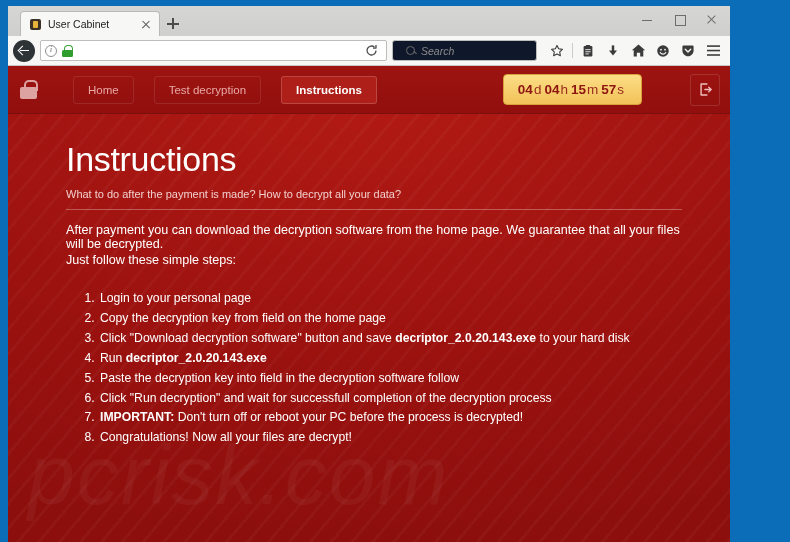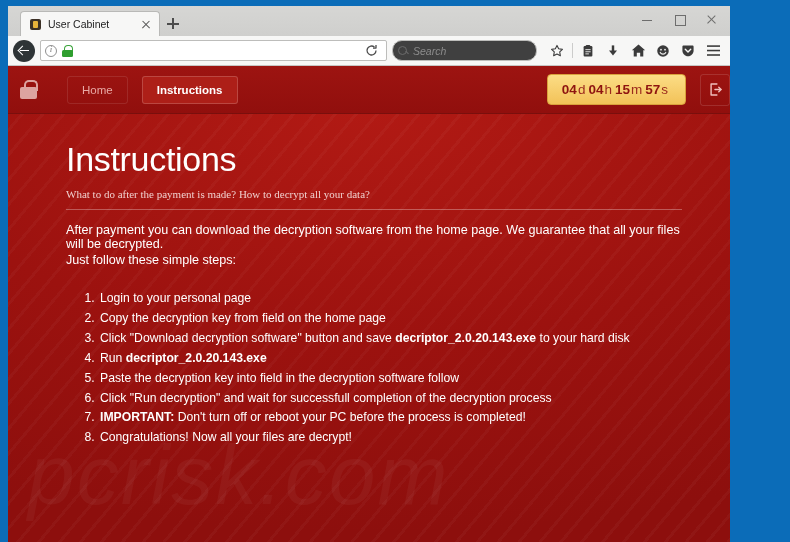--- a/index.html
+++ b/index.html
@@ -249,26 +249,26 @@
     color: #4c4c4c;
     font-size: 13px;
     display: flex;
     align-items: center;
     justify-content: center;
   }
 
   .searchbar {
     flex: 0 0 145px;
     height: 21px;
-    background: #404040;
+    background: #0f172a;
     border: 1px solid #bdbdbb;
-    border-radius: 10px;
-    display: flex;
-    align-items: center;
-    padding: 0 5px;
+    border-radius: 3px;
+    display: flex;
+    align-items: center;
+    padding: 0 13px;
     gap: 5px;
   }
   .search-glass {
     width: 10px; height: 10px;
     position: relative;
     flex: 0 0 10px;
   }
   .search-glass::before {
     content: "";
     position: absolute;
@@ -356,22 +356,22 @@
 
   
   .site-nav {
     position: relative;
     z-index: 3;
     height: 48px;
     background: linear-gradient(#9d1411, #910f0d);
     border-bottom: 1px solid rgba(0,0,0,0.22);
     display: flex;
     align-items: center;
-    padding: 0 0 0 12px;
-    gap: 14px;
+    padding: 0 10px 0 12px;
+    gap: 20px;
   }
 
   .brand-lock {
     width: 17px; height: 19px;
     position: relative;
     flex: 0 0 17px;
     margin-right: 16px;
     cursor: pointer;
   }
   .brand-lock::before {
@@ -413,21 +413,21 @@
 
   .timer-badge {
     background: linear-gradient(#fbd97a, #f3c košt);
     background: linear-gradient(#fcdd86, #f2c258);
     border: 1px solid #d9a13c;
     border-radius: 4px;
     padding: 7px 14px;
     font-size: 13.5px;
     color: #8e1410;
     white-space: nowrap;
-    margin-right: 0;
+    margin-right: 28px;
     cursor: default;
     text-align: center;
   }
   .timer-badge .num { font-weight: bold; }
   .timer-badge .unit { font-weight: normal; color: #9b2a1d; margin: 0 3px 0 1px; }
 
   .logout-btn {
     width: 30px; height: 32px;
     border: 1px solid rgba(255,255,255,0.13);
     border-radius: 3px;
@@ -451,21 +451,20 @@
     font-weight: normal;
     letter-spacing: -0.3px;
     line-height: 1.15;
     color: #ffffff;
   }
 
   .page-subtitle {
     margin-top: 9px;
     font-size: 11px;
     color: #f0cfcd;
-    font-family: Liberation Serif, serif;
   }
 
   .divider {
     margin-top: 9px;
     height: 1px;
     background: rgba(255,255,255,0.30);
   }
 
   .lead {
     margin-top: 13px;
@@ -596,20 +595,21 @@
 
     <div class="viewport">
 
       <div class="watermark">pcrisk.com</div>
 
       <div class="site-nav">
 
         <div class="brand-lock"></div>
 
         <div class="nav-item">Home</div>
+        <div class="nav-item">Test decryption</div>
         <div class="nav-item active">Instructions</div>
 
         <div class="nav-spacer"></div>
 
         <div class="timer-badge"><span class="num">04</span><span class="unit">d</span><span class="num">04</span><span class="unit">h</span><span class="num">15</span><span class="unit">m</span><span class="num">57</span><span class="unit">s</span></div>
 
         <div class="logout-btn">
           <span>
             <svg width="15" height="15" viewBox="0 0 16 16" fill="none" stroke="#f0bfbd" stroke-width="1.5" stroke-linecap="round" stroke-linejoin="round">
               <path d="M9.5 2.2H3.3v11.6h6.2"></path>
@@ -632,21 +632,21 @@
 
         <p class="lead2">Just follow these simple steps:</p>
 
         <ol class="steps" id="steps-list">
             <li><span>Login to your personal page</span></li>
             <li><span>Copy the decryption key from field on the home page</span></li>
             <li><span>Click "Download decryption software" button and save </span><b>decriptor_2.0.20.143.exe</b><span> to your hard disk</span></li>
             <li><span>Run </span><b>decriptor_2.0.20.143.exe</b></li>
             <li><span>Paste the decryption key into field in the decryption software follow</span></li>
             <li><span>Click "Run decryption" and wait for successfull completion of the decryption process</span></li>
-            <li><b>IMPORTANT:</b><span> Don't turn off or reboot your PC before the process is completed!</span></li>
+            <li><b>IMPORTANT:</b><span> Don't turn off or reboot your PC before the process is decrypted!</span></li>
             <li><span>Congratulations! Now all your files are decrypt!</span></li>
           </ol>
 
       </div>
     </div>
 
   </div>
 </div>
 
 </body></html>

